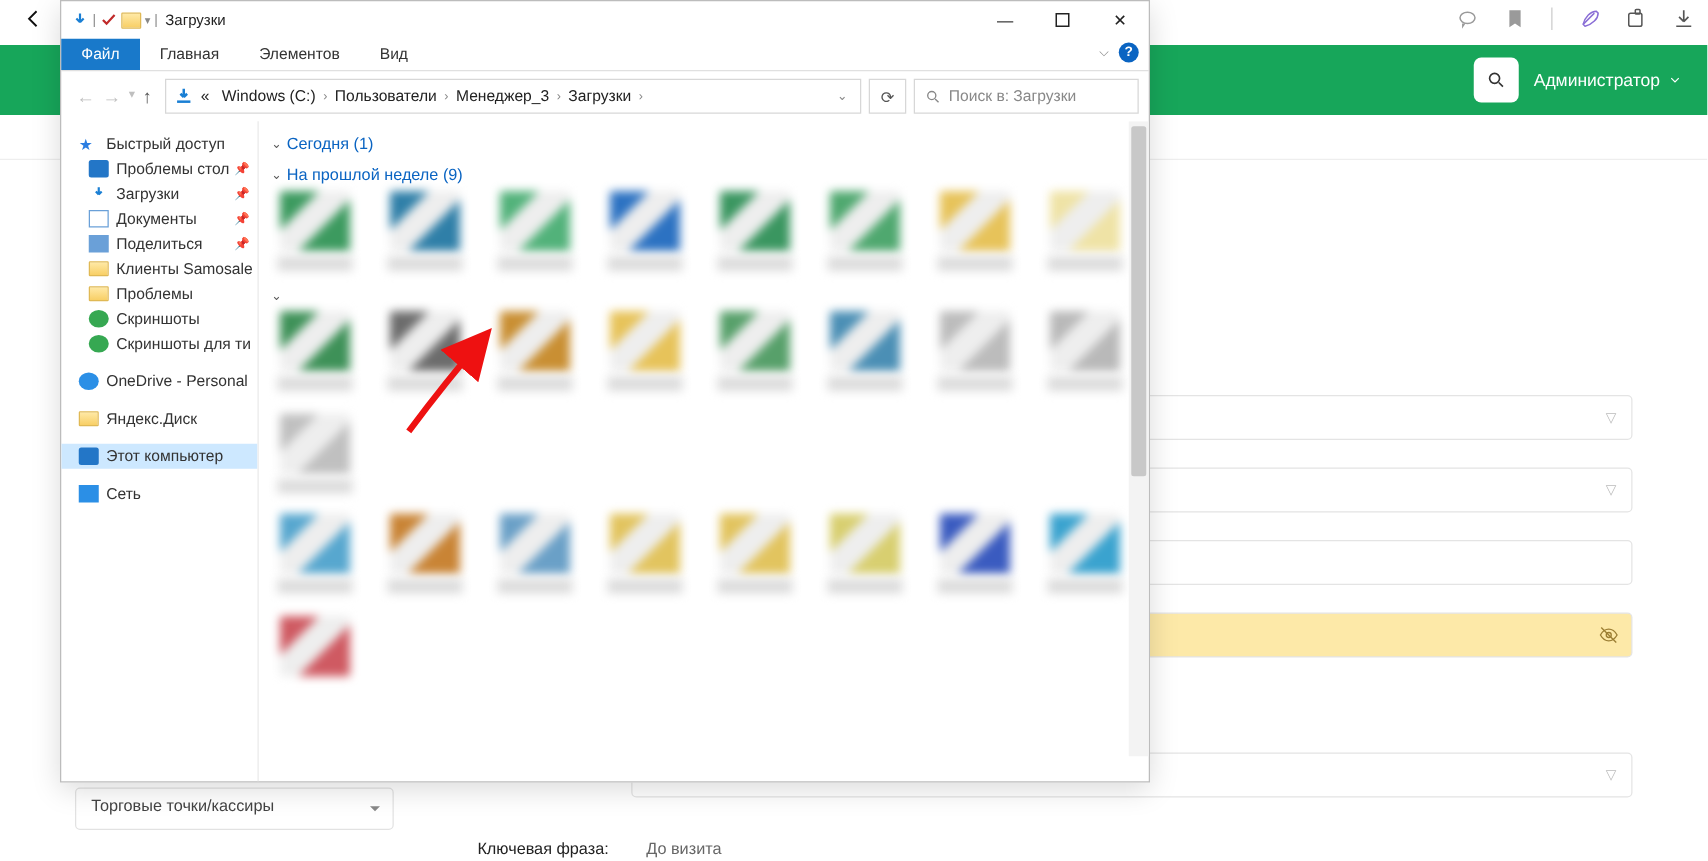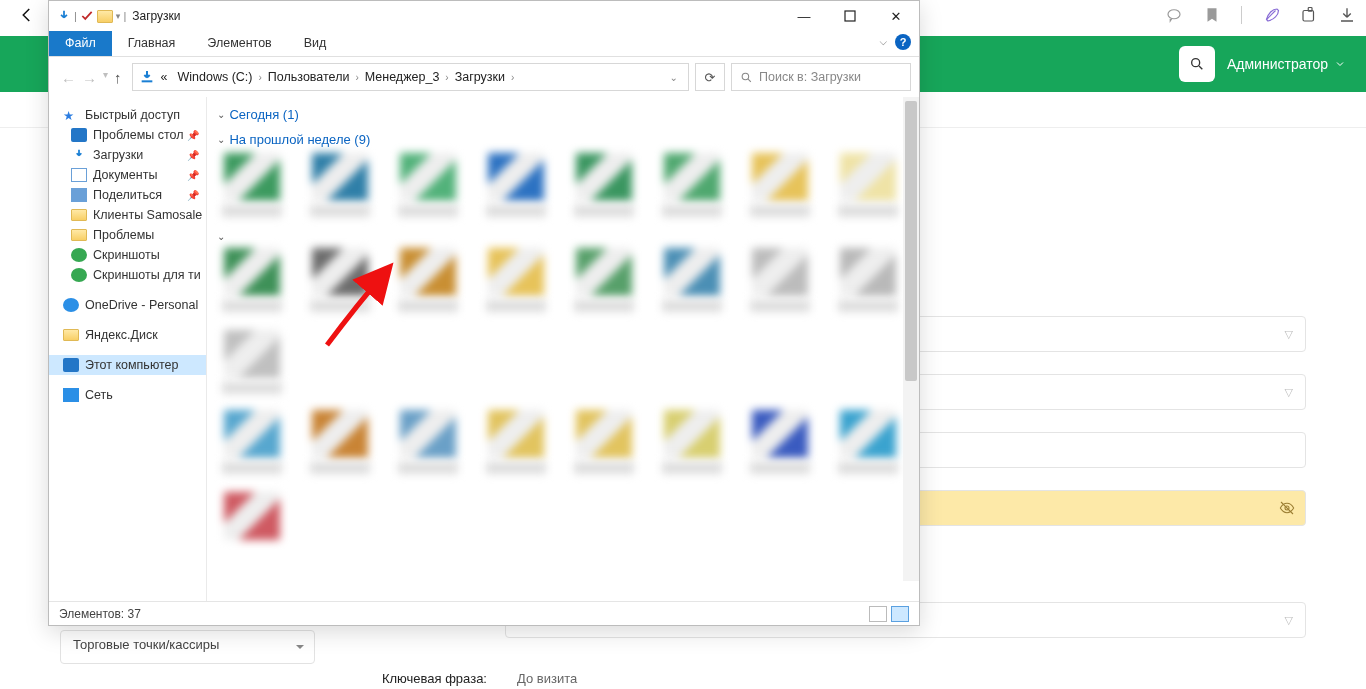--- a/index.html
+++ b/index.html
@@ -488,20 +488,13 @@
         <defs>
             <marker id="ah" markerWidth="8" markerHeight="8" refX="6" refY="4" orient="auto">
               <path d="M0 0L8 4L0 8z" fill="#e11"></path>
             </marker>
           </defs>
         <path d="M10 90 Q 40 50 70 15" stroke="#e11" stroke-width="5" fill="none" marker-end="url(#ah)"></path>
       </svg>
     </div>
   </div>
 
-  <div class="statusbar">
-    <span>Элементов: 37</span>
-    <div class="viewbtns">
-      <div></div>
-      <div class="active"></div>
-    </div>
-  </div>
 </div>
 
 </body></html>

